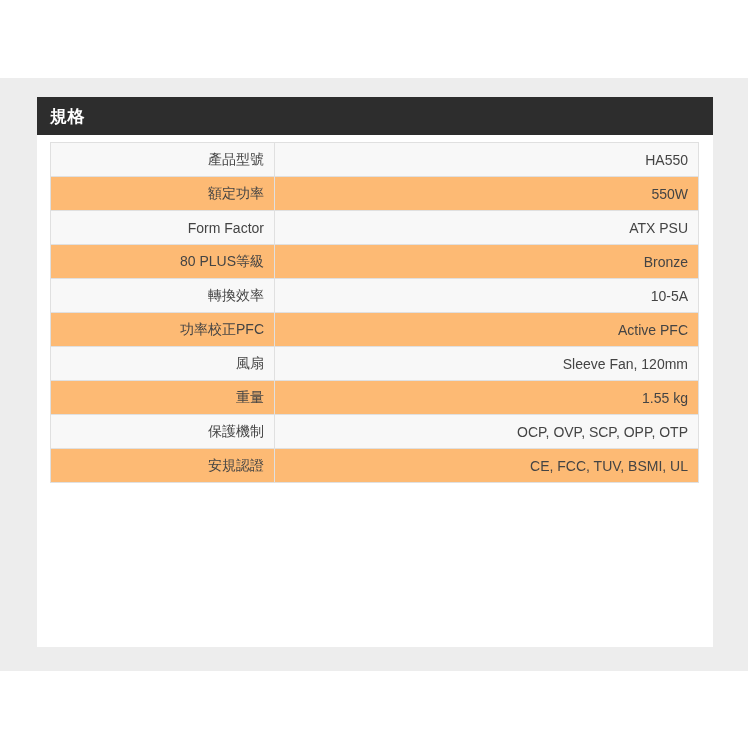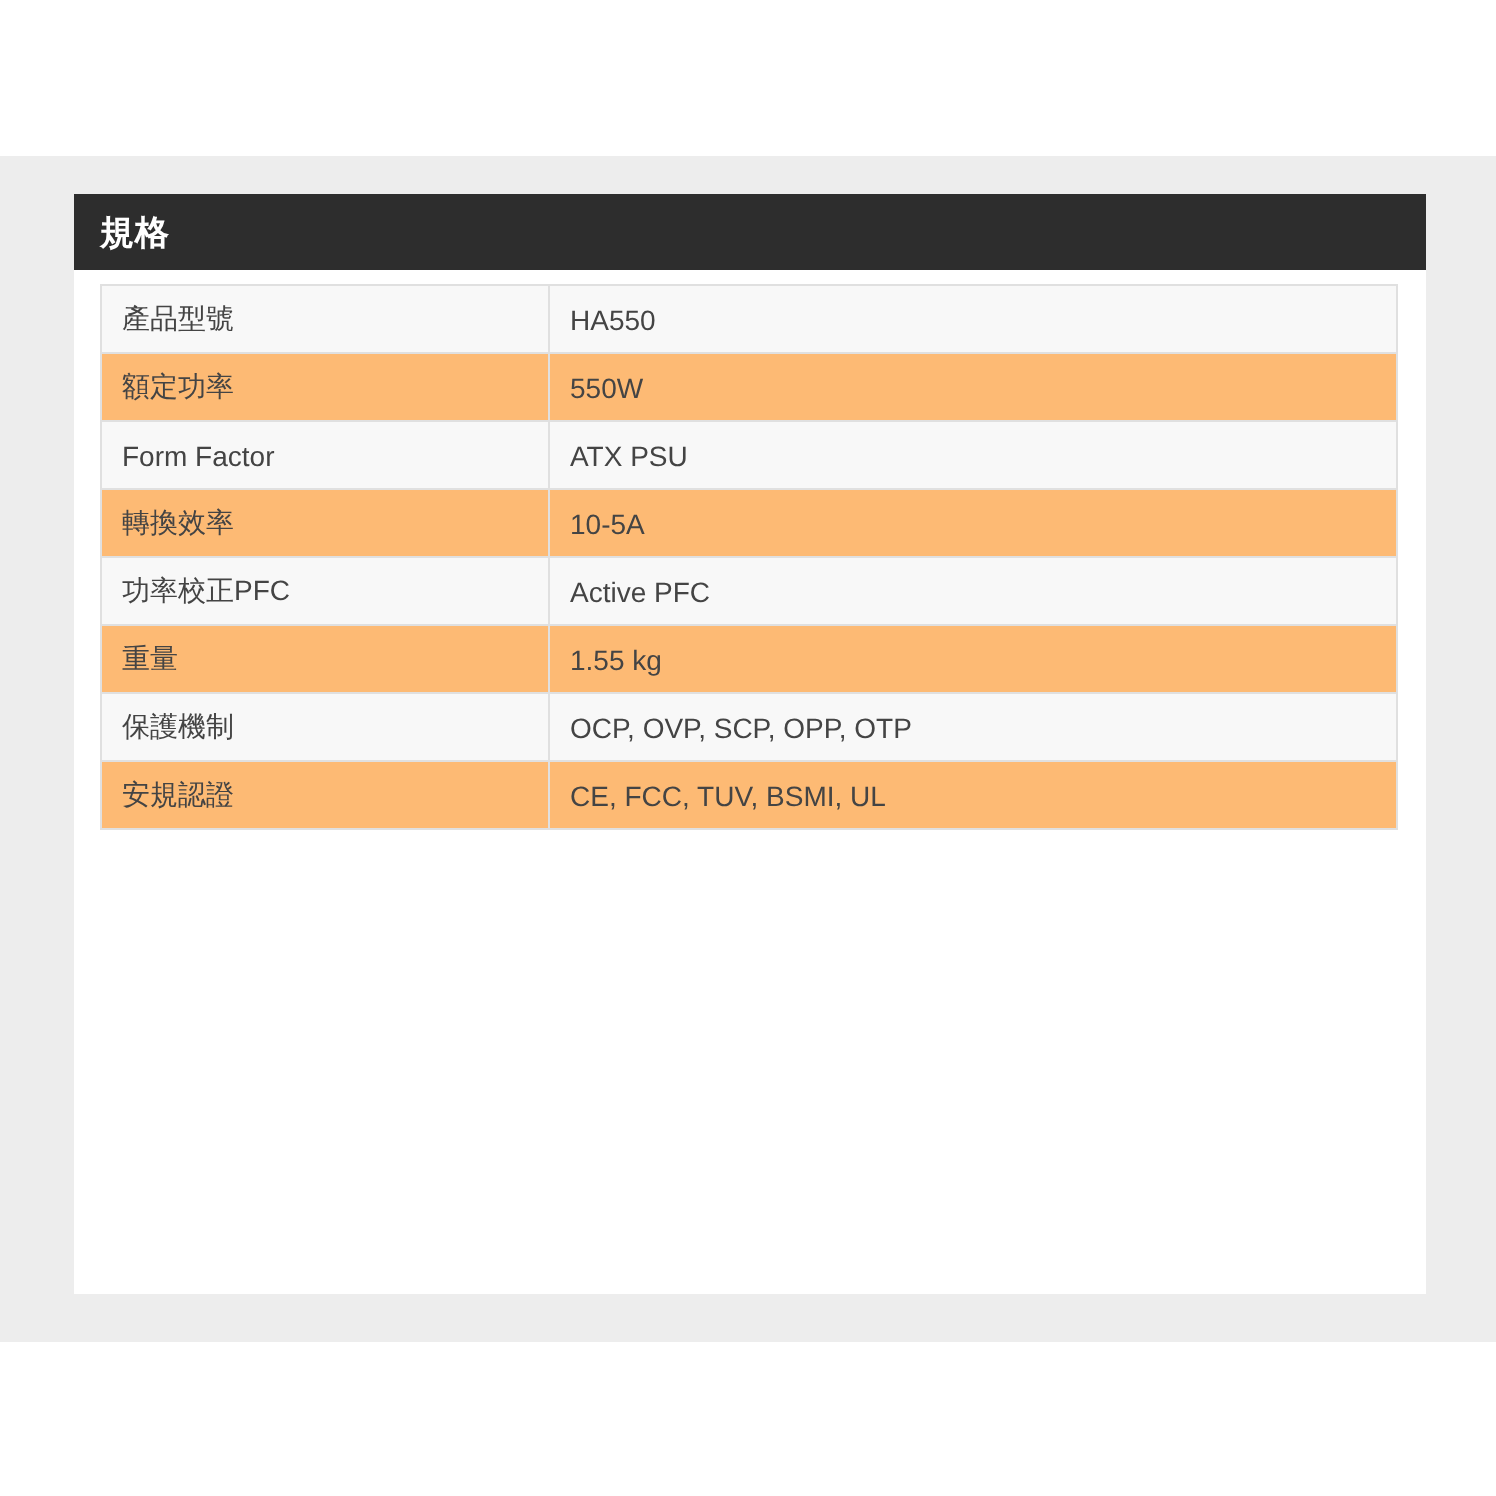--- a/index.html
+++ b/index.html
@@ -11,20 +11,21 @@
   }
   .band {
     margin-top: 78px;
     height: 593px;
     background: var(--page-band-bg, #ededed);
     padding: 19px 35px 24px 37px;
   }
   .card {
     width: 100%; height: 100%;
     background: var(--card-bg, #ffffff);
+    text-align: right;
   }
   .card-header {
     height: 38px;
     background: var(--header-bg, #2d2d2d);
     display: flex; align-items: center;
     padding-left: 13px;
   }
   .card-title {
     color: var(--header-text, #ffffff);
     font-size: 17px;
@@ -68,26 +69,34 @@
             </tr>
             <tr>
               <td class="label-cell">額定功率</td>
               <td class="value-cell">550W</td>
             </tr>
             <tr>
               <td class="label-cell">Form Factor</td>
               <td class="value-cell">ATX PSU</td>
             </tr>
             <tr>
+              <td class="label-cell">80 PLUS等級</td>
+              <td class="value-cell">Bronze</td>
+            </tr>
+            <tr>
               <td class="label-cell">轉換效率</td>
               <td class="value-cell">10-5A</td>
             </tr>
             <tr>
               <td class="label-cell">功率校正PFC</td>
               <td class="value-cell">Active PFC</td>
+            </tr>
+            <tr>
+              <td class="label-cell">風扇</td>
+              <td class="value-cell">Sleeve Fan, 120mm</td>
             </tr>
             <tr>
               <td class="label-cell">重量</td>
               <td class="value-cell">1.55 kg</td>
             </tr>
             <tr>
               <td class="label-cell">保護機制</td>
               <td class="value-cell">OCP, OVP, SCP, OPP, OTP</td>
             </tr>
             <tr>

